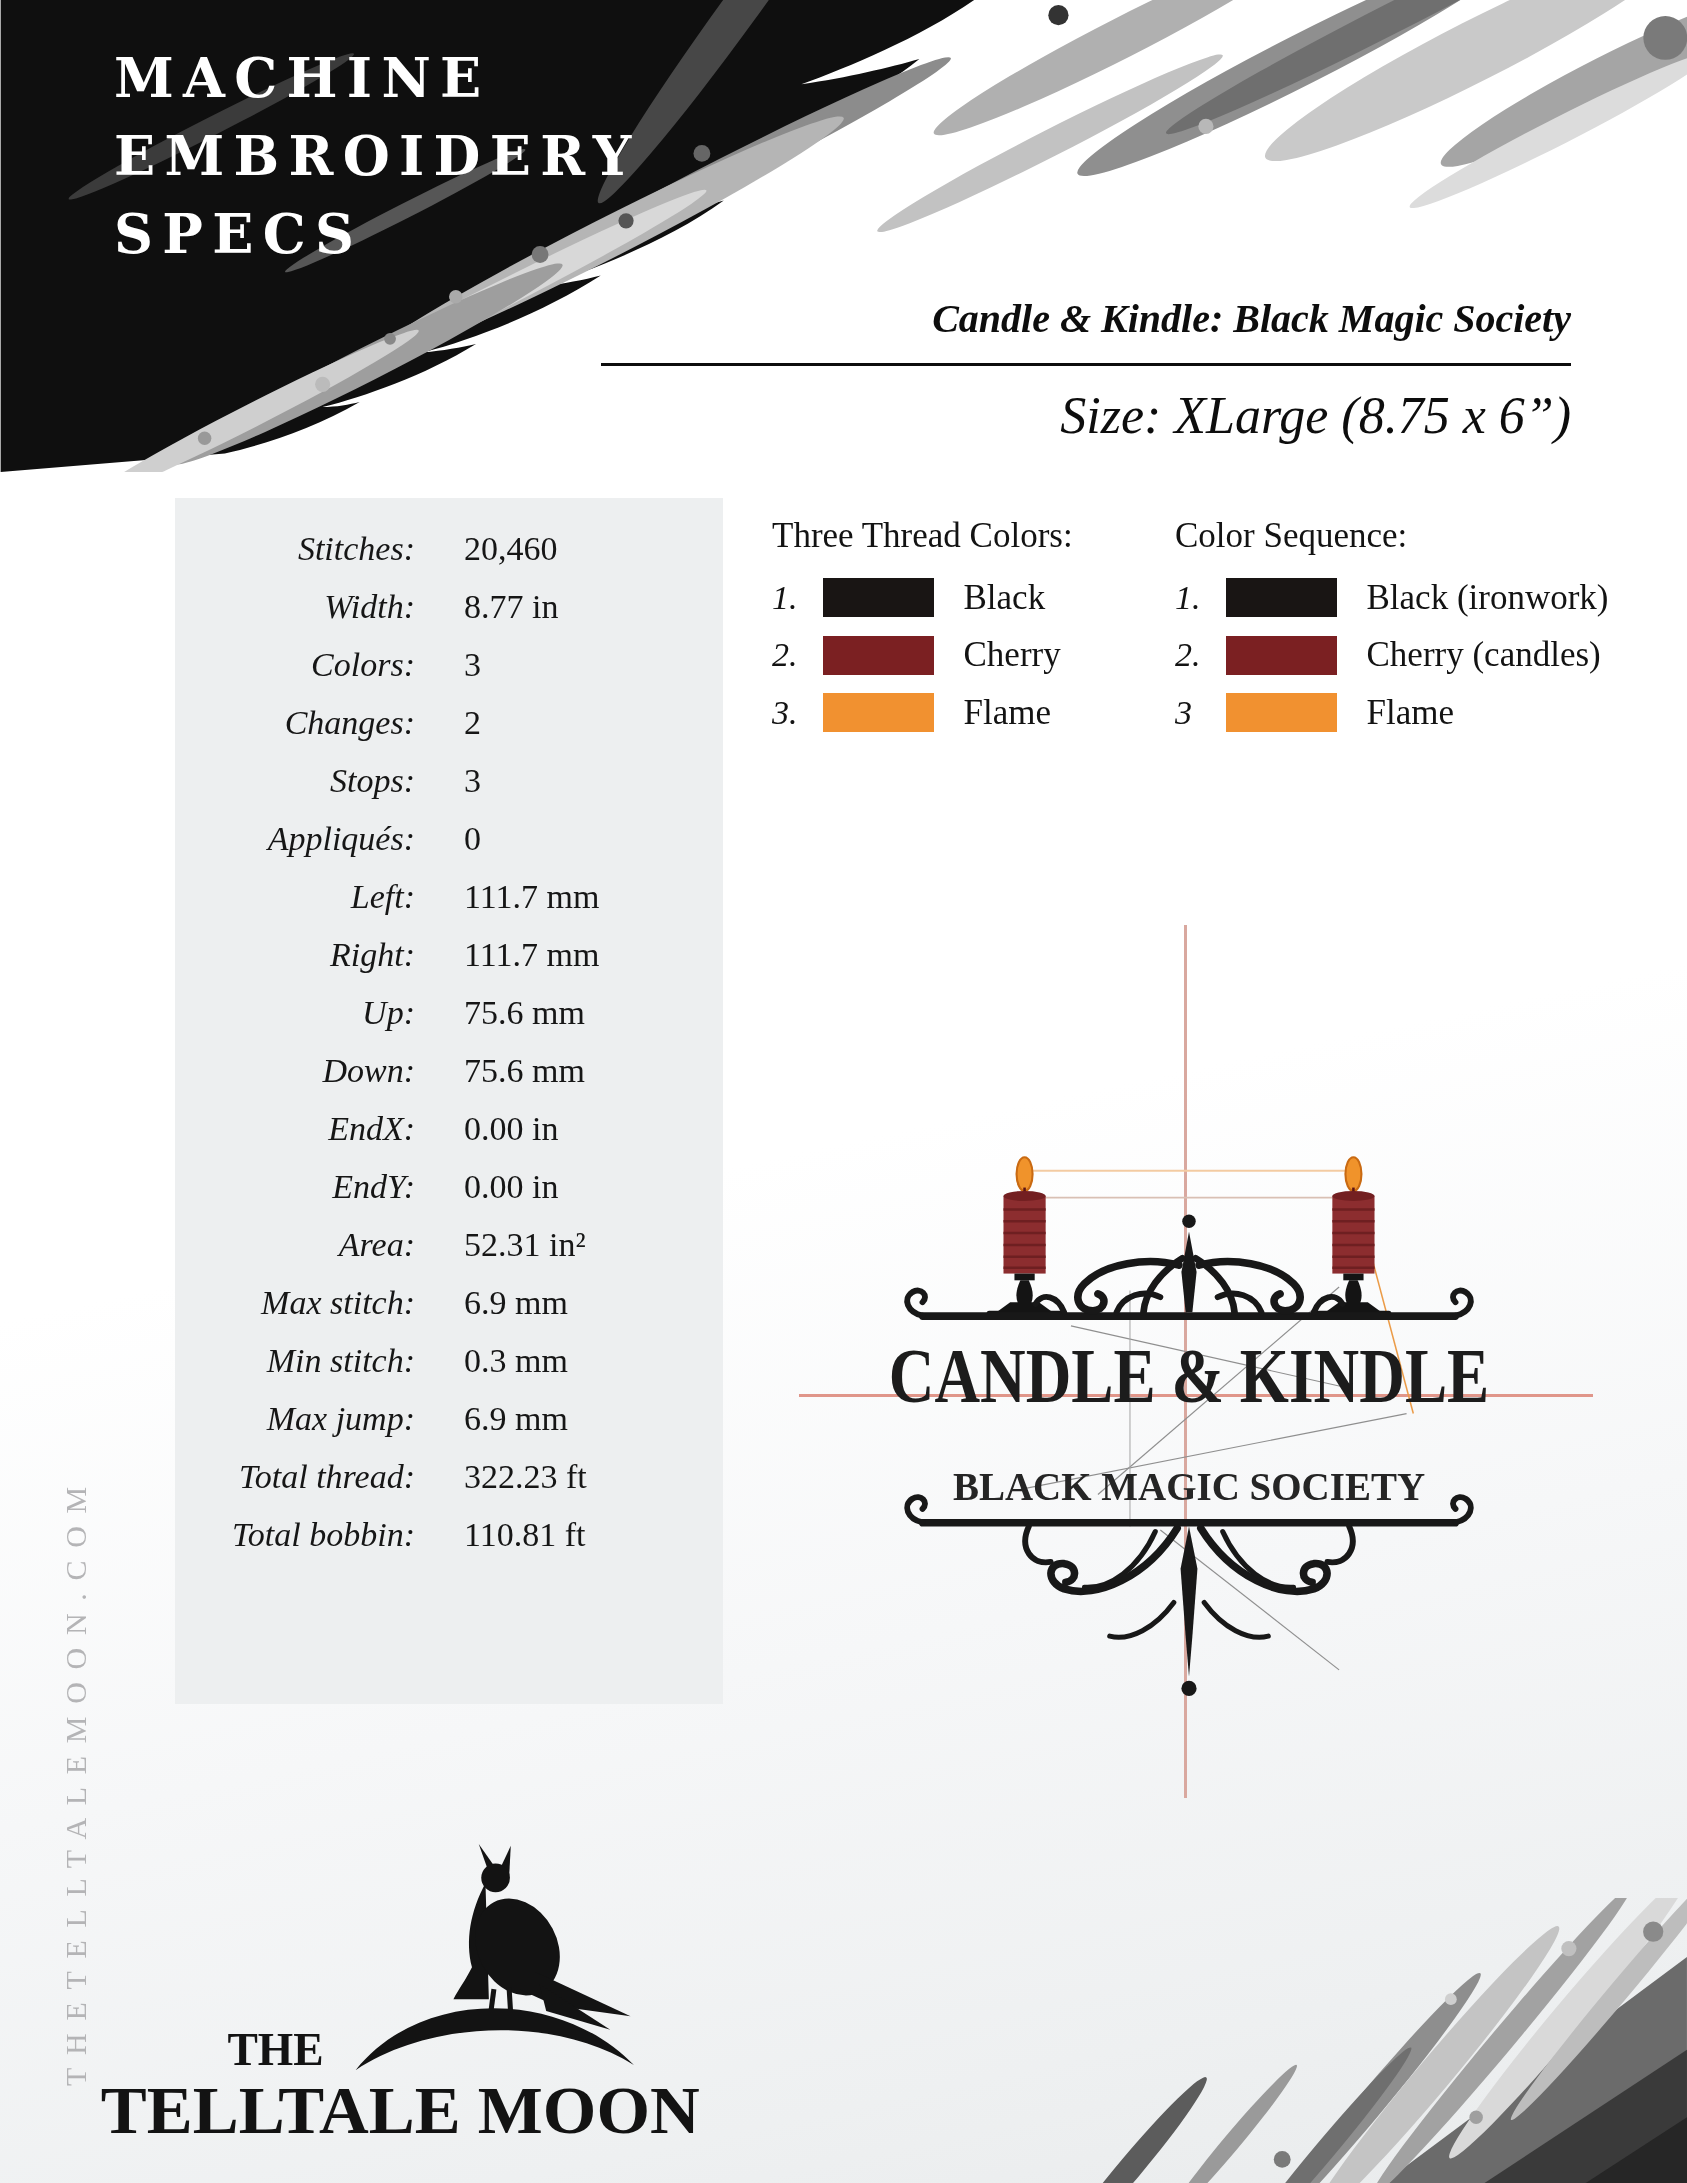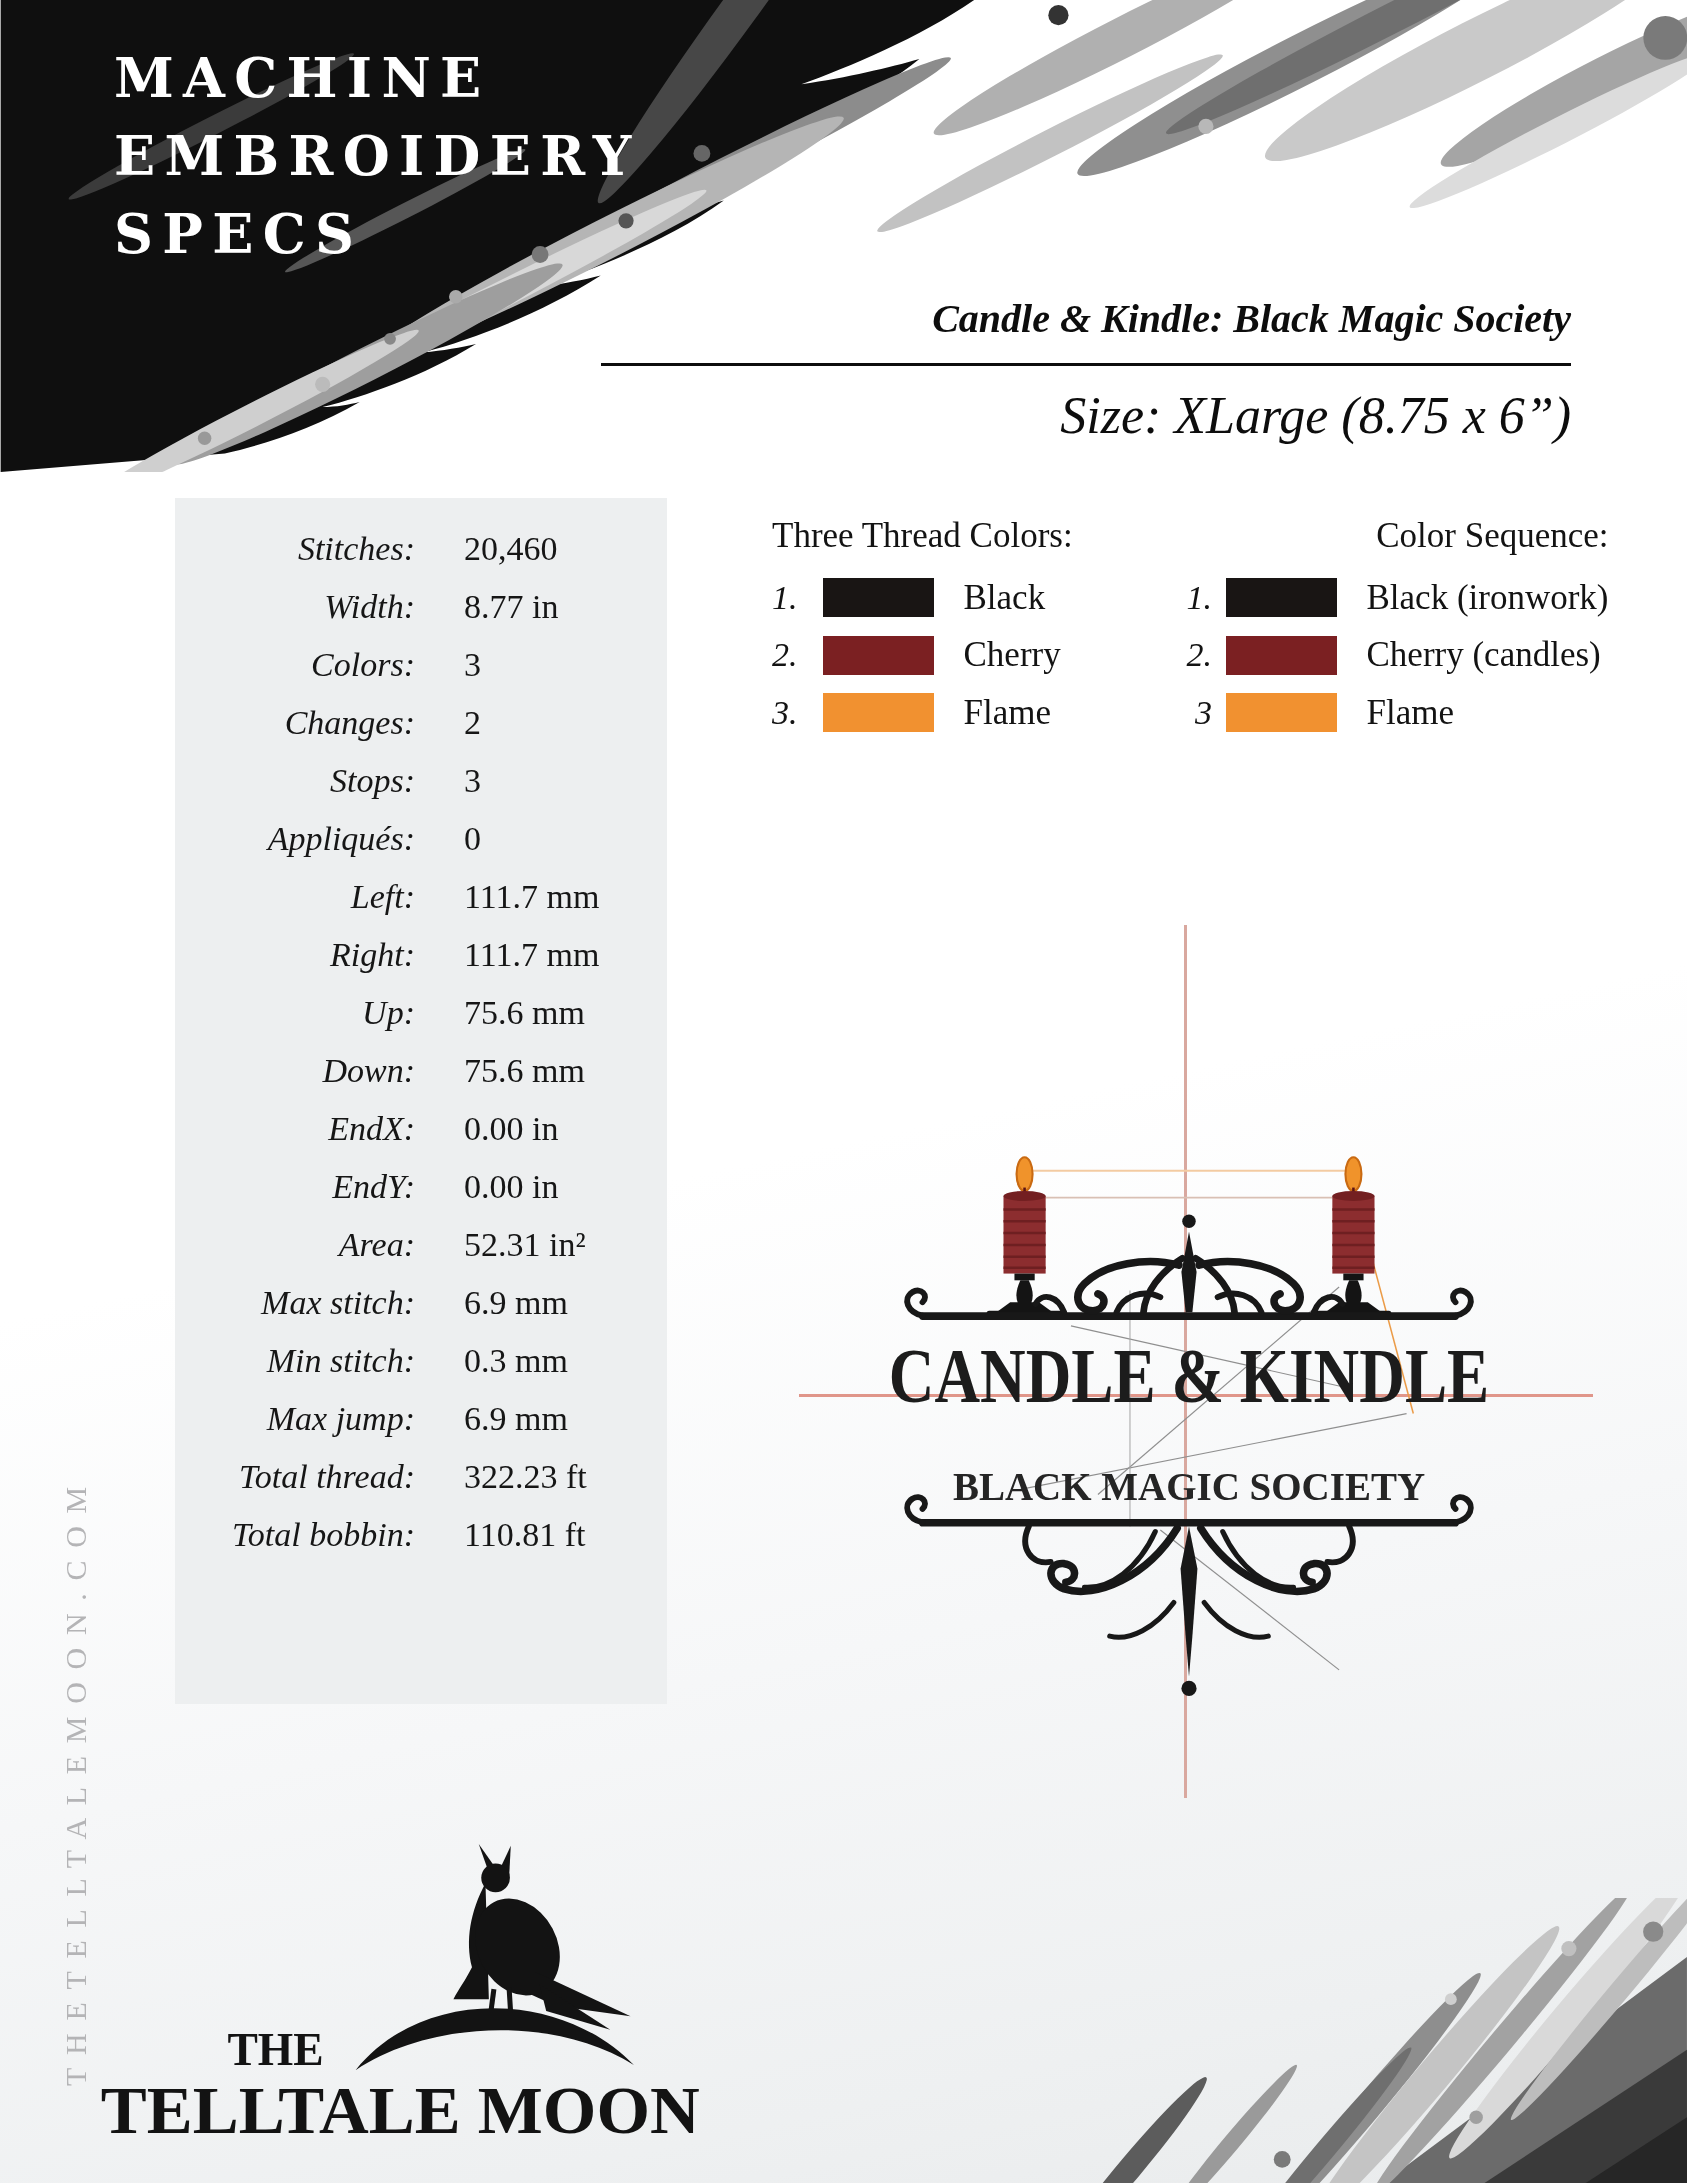--- a/index.html
+++ b/index.html
@@ -30,35 +30,35 @@
   }
   .title-rule{left:601px;top:363px;width:970px;height:3.4px;background:#0d0d0d;}
   .size-label{
     right:116px;top:386px;
     font-style:italic;font-weight:normal;
     font-size:52px;color:#0d0d0d;white-space:nowrap;
   }
 
   
   .specs-panel{
-    left:175px;top:498px;width:492px;height:1206px;
+    left:175px;top:498px;width:548px;height:1206px;
     background:#edeff0;box-sizing:border-box;padding-top:22px;
   }
   .spec-row{display:flex;align-items:center;height:58px;}
   .spec-label{
     width:240px;text-align:right;
     font-style:italic;font-size:34px;color:#161616;
     flex:none;white-space:nowrap;
   }
   .spec-value{margin-left:49px;font-size:34px;color:#161616;white-space:nowrap;}
 
   
   .color-block{top:516px;}
   .thread-block{left:772px;}
-  .sequence-block{left:1175px;text-align:right;}
+  .sequence-block{left:1175px;}
   .color-heading{font-size:35px;color:#131313;white-space:nowrap;}
   .color-list{margin-top:22px;}
   .color-row{display:flex;align-items:center;height:39px;margin-bottom:18.6px;}
   .color-num{width:37px;font-style:italic;font-size:34px;color:#131313;flex:none;}
   .color-swatch{width:111px;height:39px;margin-left:13.5px;flex:none;}
   .color-name{margin-left:30px;font-size:35px;color:#131313;white-space:nowrap;}
 
   
   .crosshair-v{left:1184px;top:925px;width:2.5px;height:873px;background:#d9a89f;}
   .crosshair-h{left:799px;top:1394px;width:794px;height:2.5px;background:#e0968a;}

